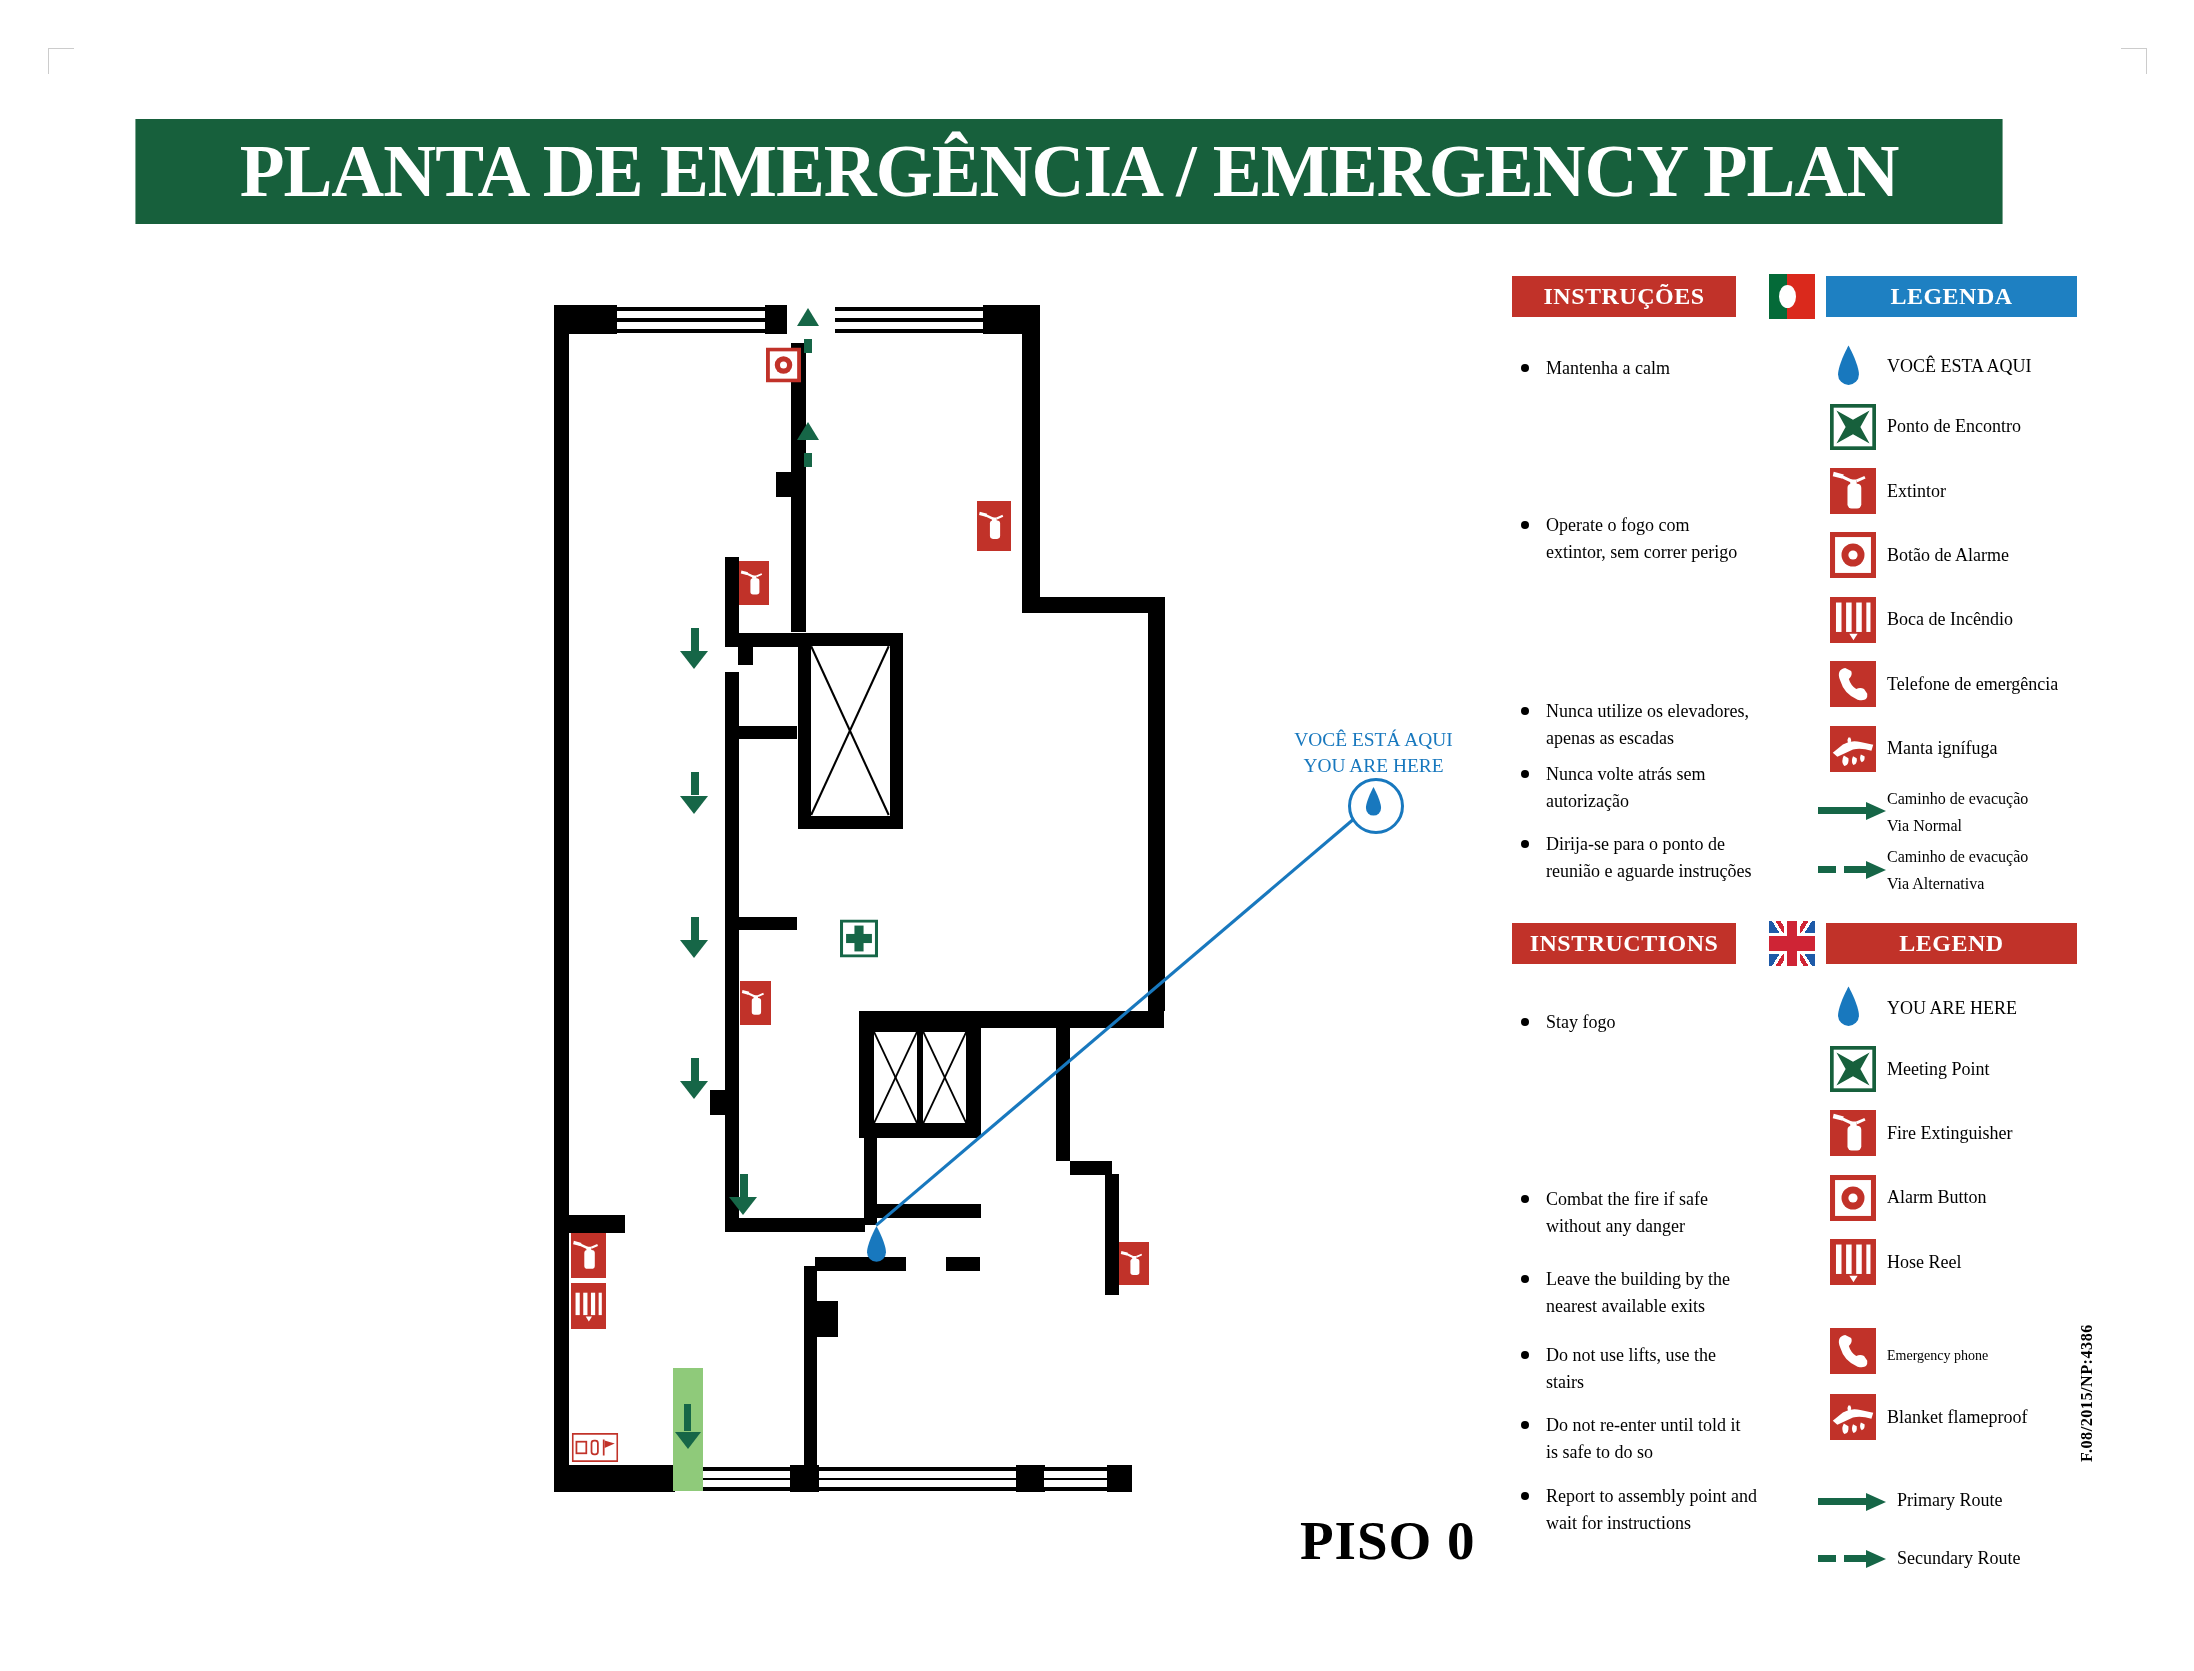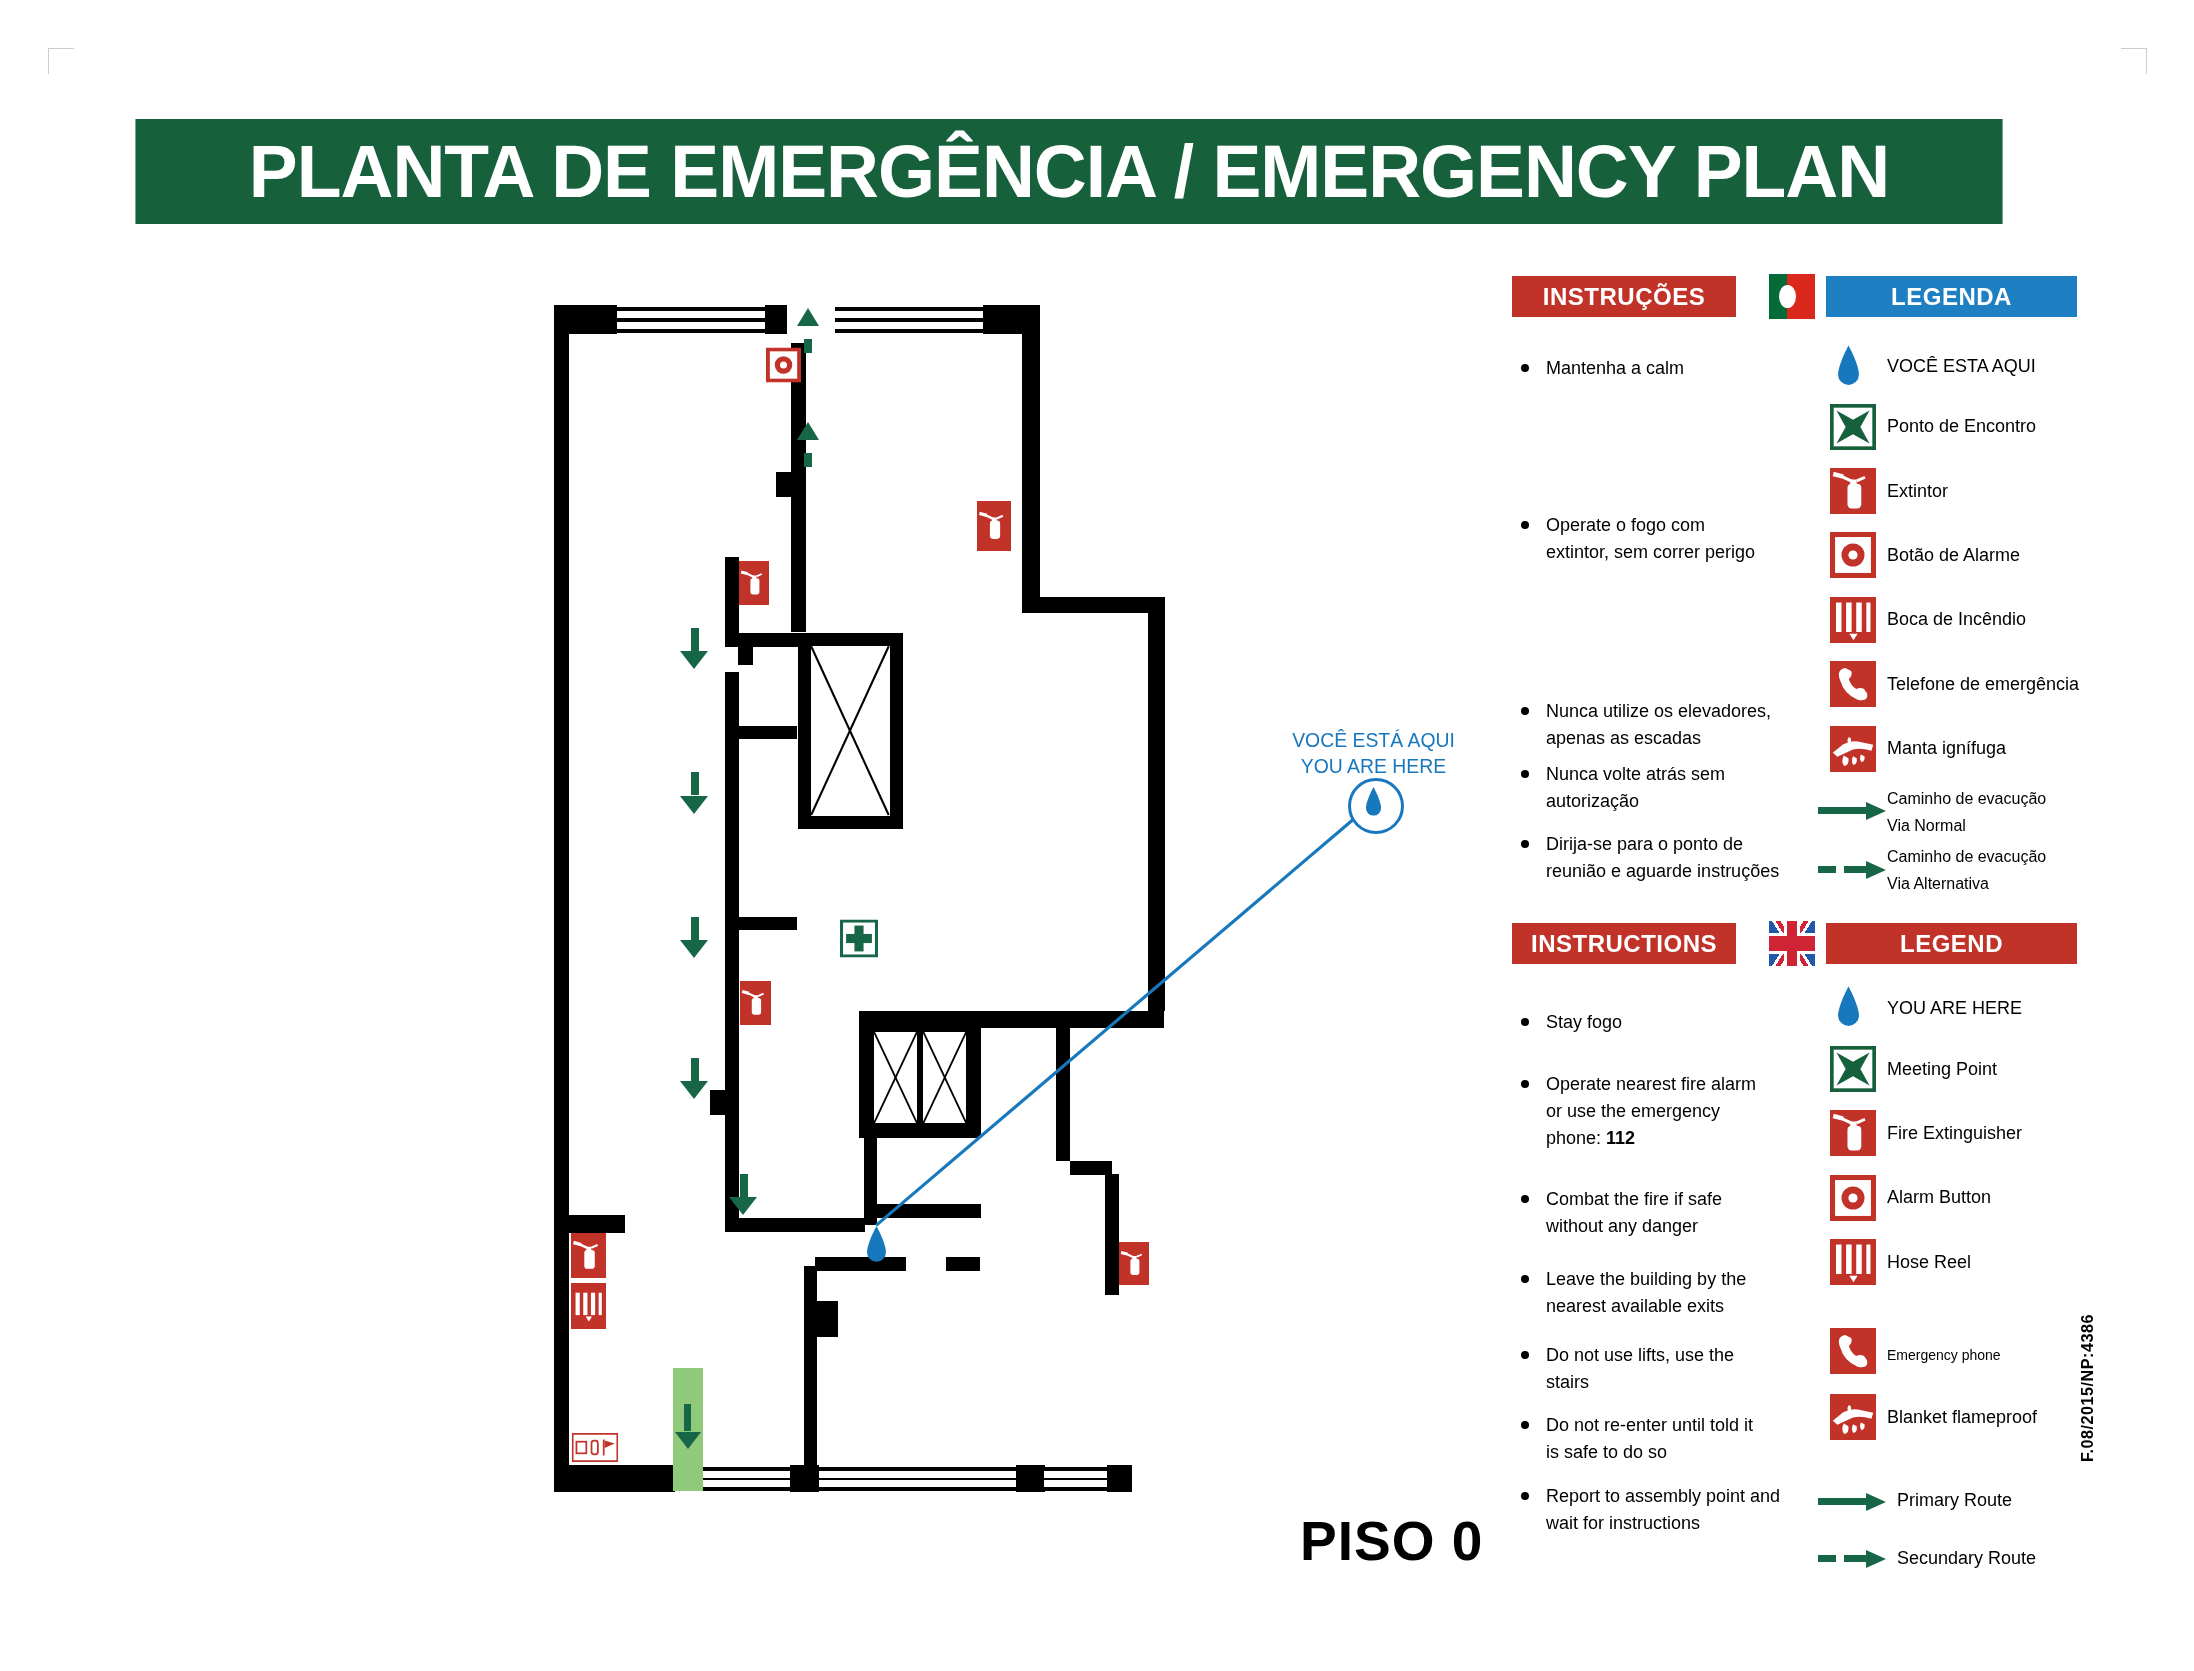--- a/index.html
+++ b/index.html
@@ -1,17 +1,17 @@
 <!DOCTYPE html>
 <html style="font-size:8.4px"><head>
 <meta charset="utf-8">
 <style>
   html,body{margin:0;padding:0;background:#fff;}
   #page{position:relative;width:2194px;height:1580px;background:#fff;overflow:hidden;
-        font-family:Liberation Sans, sans-serif;color:#000;}
+        font-family:Liberation Serif, serif;color:#000;}
   .abs{position:absolute;}
   .wall{position:absolute;background:#000;}
   
   .bandh{position:absolute;background:linear-gradient(to bottom,#000 0 15%,#fff 15% 44%,#000 44% 56%,#fff 56% 85%,#000 85% 100%);}
   
   .banner{position:absolute;color:#fff;font-weight:bold;text-align:center;}
   .banner-title{background:#17603c;font-size:74px;line-height:105px;letter-spacing:-1px;transform:scaleX(0.99);transform-origin:center;}
   .banner-sm{font-size:24px;line-height:41px;letter-spacing:0.5px;}
   .bg-red{background:#c13229;} .bg-blue{background:#1e80c2;}
   
@@ -355,26 +355,20 @@
       <i class="fu-dr"></i>
       <i class="fu-cw"></i>
       <i class="fu-cr"></i>
     </div>
   <div class="banner banner-sm bg-red" style="left:1826px;top:923px;width:251px;height:41px">LEGEND</div>
 
   <div class="instr-item" style="top:1009px">
       <span class="bullet"></span>
     <div>Stay fogo</div>
     </div>
-  <div class="instr-item" style="top:1071px">
-      <span class="bullet"></span>
-    <div>Operate nearest fire alarm</div>
-    <div>or use the emergency</div>
-    <div>phone: <b>112</b></div>
-    </div>
   <div class="instr-item" style="top:1186px">
       <span class="bullet"></span>
     <div>Combat the fire if safe</div>
     <div>without any danger</div>
     </div>
   <div class="instr-item" style="top:1266px">
       <span class="bullet"></span>
     <div>Leave the building by the</div>
     <div>nearest available exits</div>
     </div>

